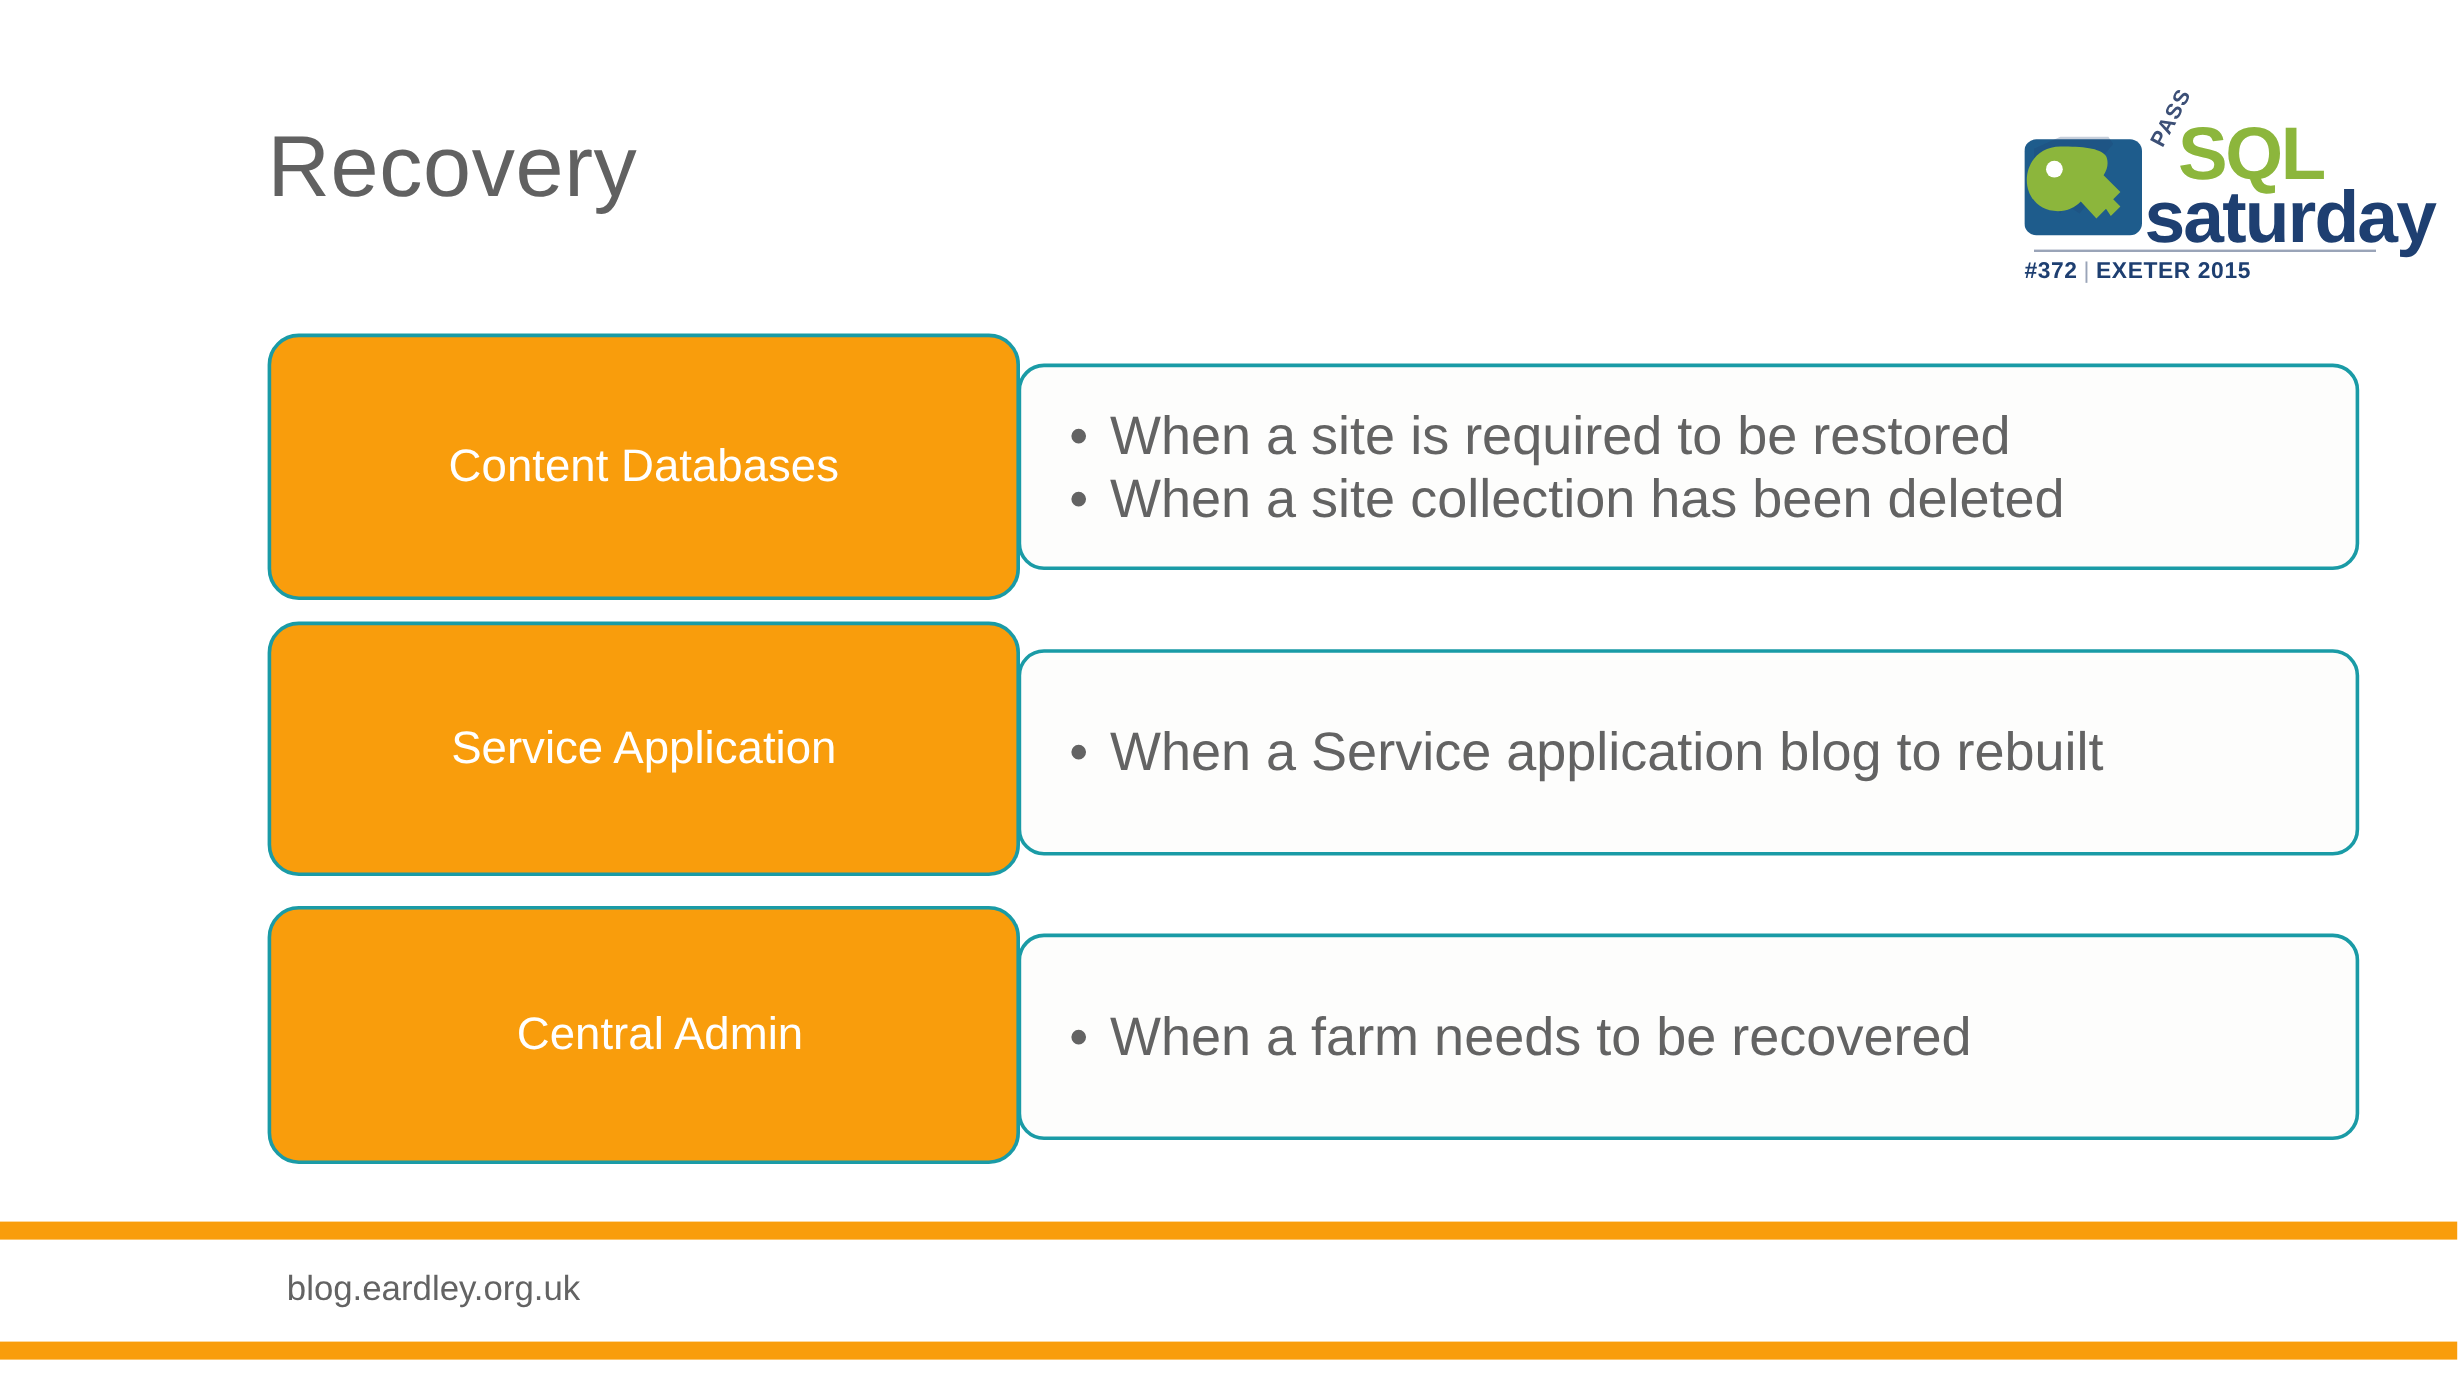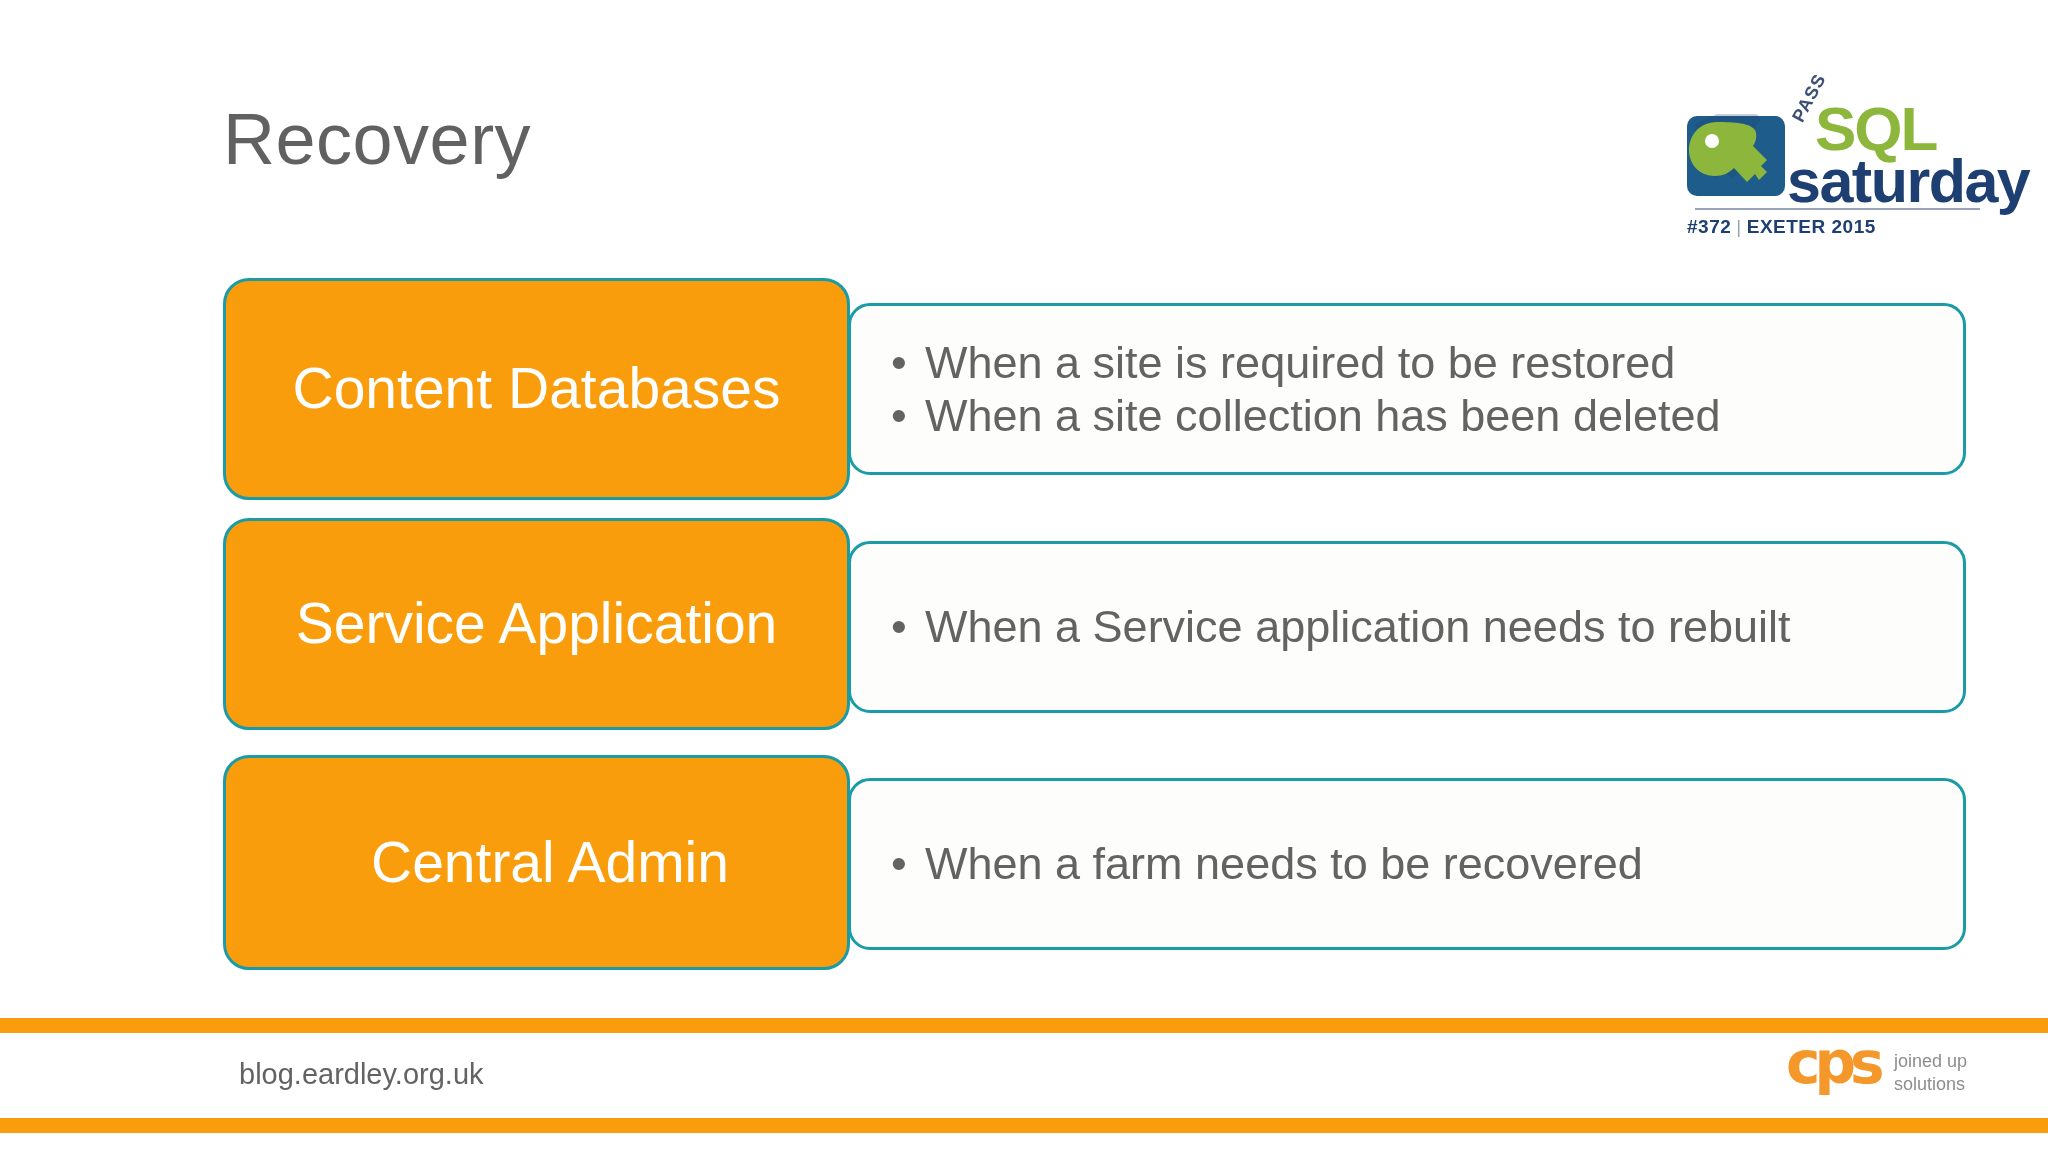--- a/index.html
+++ b/index.html
@@ -126,21 +126,21 @@
     position: absolute;
     background: #f99d0c;
     border: 3px solid #1a9ba6;
     border-radius: 26px;
     box-sizing: border-box;
     display: flex;
     align-items: center;
     justify-content: center;
     text-align: center;
     color: #ffffff;
-    font-size: 57px;
+    font-size: 38px;
     line-height: 1.12;
     z-index: 2;
   }
   .bullet-line {
     display: flex;
     align-items: flex-start;
     color: #636363;
     font-size: 45px;
     line-height: 1.18;
   }
@@ -248,40 +248,33 @@
         <span class="bullet-text">When a site collection has been deleted</span>
       </div>
     </div>
     <div class="label-box">Content Databases</div>
   </div>
 
   <div class="row" id="row-2">
     <div class="desc-panel">
       <div class="bullet-line">
         <span class="bullet-dot">•</span>
-        <span class="bullet-text">When a Service application needs to rebuilt</span>
+        <span class="bullet-text">When a Service application blog to rebuilt</span>
       </div>
     </div>
     <div class="label-box">Service Application</div>
   </div>
 
   <div class="row" id="row-3">
     <div class="desc-panel">
       <div class="bullet-line">
         <span class="bullet-dot">•</span>
         <span class="bullet-text">When a farm needs to be recovered</span>
       </div>
     </div>
     <div class="label-box">Central Admin</div>
   </div>
 
   <div id="footer-bar-top"></div>
   <div id="footer-url">blog.eardley.org.uk</div>
-  <div id="cps-logo">
-    <div class="cps-mark">cps</div>
-    <div class="cps-tag">
-      <div>joined up</div>
-      <div>solutions</div>
-    </div>
-  </div>
   <div id="footer-bar-bottom"></div>
 
 </div>
 
 </body></html>

